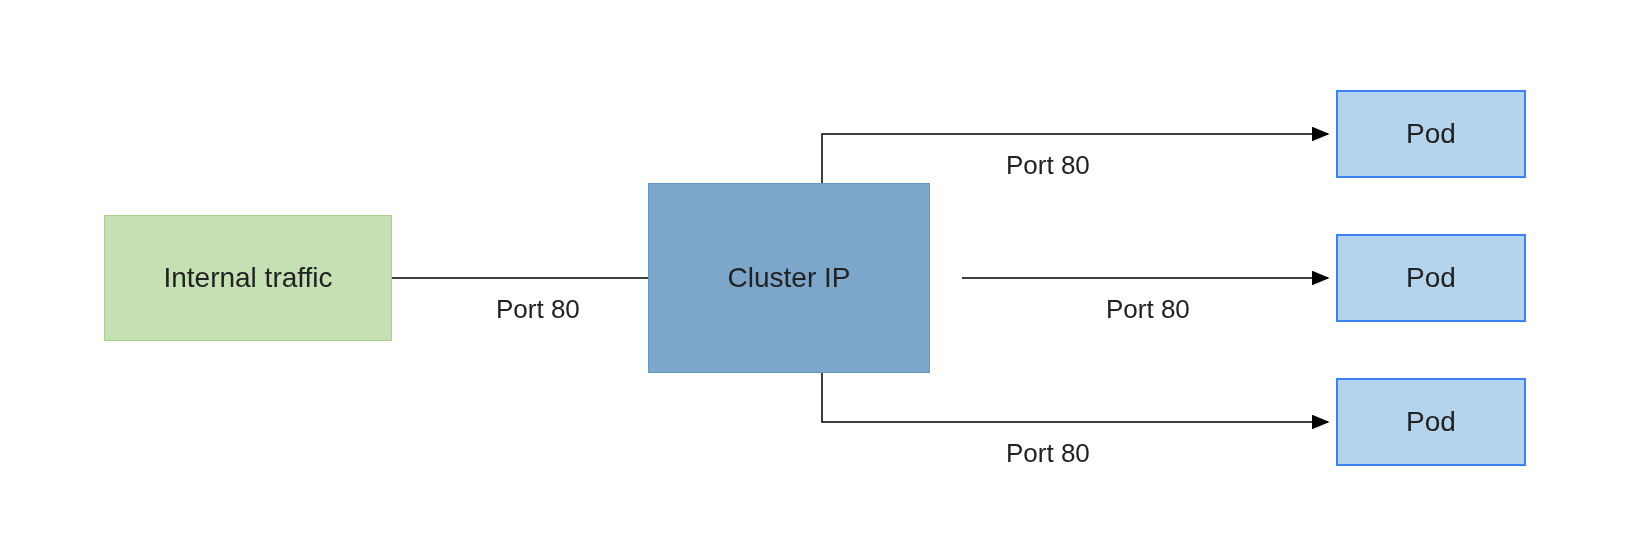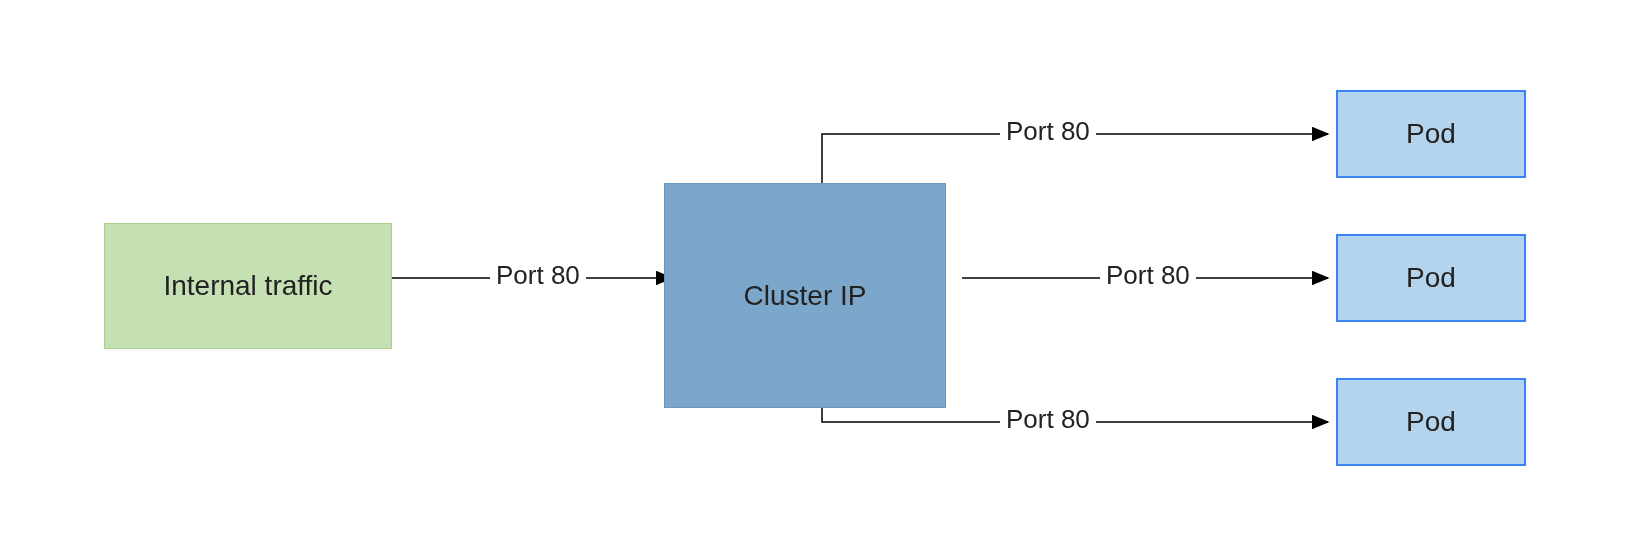--- a/index.html
+++ b/index.html
@@ -41,20 +41,21 @@
     width: 1637px;
     height: 560px;
     pointer-events: none;
   }
   .arrow-label {
     position: absolute;
     font-size: 26px;
     color: #222;
     background: #ffffff;
     padding: 0 6px;
+    margin-top: 34px;
   }
 </style>
 </head>
 <body>
 
 <div class="canvas">
 
   <svg viewBox="0 0 1637 560">
     <defs>
       <marker id="arrowhead" markerWidth="12" markerHeight="10" refX="11" refY="5" orient="auto">
@@ -64,25 +65,25 @@
 
     <line x1="392" y1="278" x2="672" y2="278" stroke="#000" stroke-width="1.5" marker-end="url(#arrowhead)"></line>
 
     <path d="M 822 183 L 822 134 L 1328 134" fill="none" stroke="#000" stroke-width="1.5" marker-end="url(#arrowhead)"></path>
 
     <line x1="962" y1="278" x2="1328" y2="278" stroke="#000" stroke-width="1.5" marker-end="url(#arrowhead)"></line>
 
     <path d="M 822 373 L 822 422 L 1328 422" fill="none" stroke="#000" stroke-width="1.5" marker-end="url(#arrowhead)"></path>
   </svg>
 
-  <div class="box box-green" style="left:104px; top:223px; width:288px; height:126px;">
+  <div class="box box-green" style="left:104px; top:215px; width:288px; height:126px;">
     <span>Internal traffic</span>
   </div>
 
-  <div class="box box-blue-dark" style="left:664px; top:183px; width:282px; height:225px;">
+  <div class="box box-blue-dark" style="left:648px; top:183px; width:282px; height:190px;">
     <span>Cluster IP</span>
   </div>
 
   <div class="box box-blue-light" style="left:1336px; top:90px; width:190px; height:88px;">
     <span>Pod</span>
   </div>
 
   <div class="box box-blue-light" style="left:1336px; top:234px; width:190px; height:88px;">
     <span>Pod</span>
   </div>

